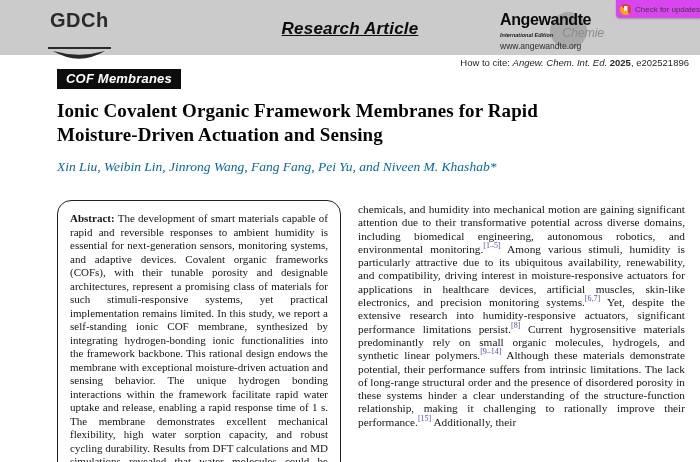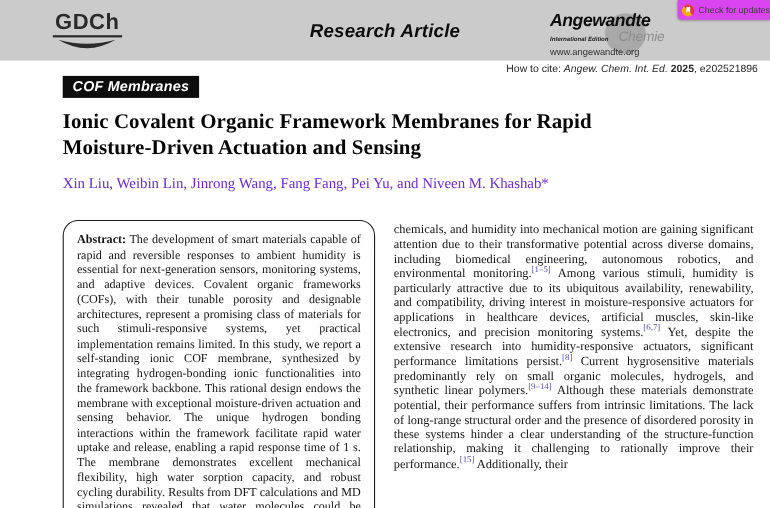--- a/index.html
+++ b/index.html
@@ -9,30 +9,30 @@
     --crossmark-red:#e3392e;
     --crossmark-yellow:#f5a800;
   }
   *{margin:0;padding:0;box-sizing:border-box;}
   html,body{width:700px;height:462px;overflow:hidden;background:#fff;}
   body{font-family:"Liberation Serif",serif;color:#1a1a1a;position:relative;}
 
   
   .header-bar{position:absolute;left:0;top:0;width:700px;height:55px;background:var(--header-bg);}
   .gdch{position:absolute;left:48px;top:10px;width:62px;text-align:center;color:#2a2a2a;}
-  .gdch-text{font-family:"Liberation Sans",sans-serif;font-weight:bold;font-size:20px;letter-spacing:.5px;border-bottom:2px solid #2a2a2a;display:inline-block;line-height:1.05;padding:0 2px 1px;}
+  .gdch-text{font-family:"Liberation Sans",sans-serif;font-weight:bold;font-size:20px;letter-spacing:.5px;border-bottom:2px solid #2a2a2a;display:inline-block;line-height:1.05;padding:0 2px 16px;}
   .gdch-arc{display:block;margin:1px auto 0;}
   .gdch-arc path{fill:#2a2a2a;}
   .research-article{position:absolute;left:50%;top:19px;transform:translateX(-50%);
     font-family:"Liberation Sans",sans-serif;font-weight:bold;font-style:italic;
-    font-size:17px;color:#0c0c0c;letter-spacing:.2px;white-space:nowrap;}
+    font-size:17px;color:#0c0c0c;letter-spacing:.2px;white-space:nowrap;text-decoration:underline;}
 
   .angw{position:absolute;left:500px;top:11px;width:150px;height:44px;}
   .angw-circle{position:absolute;left:50px;top:1px;width:37px;height:37px;border-radius:50%;background:#a3a3a3;opacity:.85;}
-  .angw-name{position:relative;font-family:"Liberation Sans",sans-serif;font-weight:bold;font-style:italic;font-size:16px;letter-spacing:-.4px;color:#0c0c0c;line-height:17px;}
+  .angw-name{position:relative;font-family:"Liberation Sans",sans-serif;font-weight:bold;font-size:16px;letter-spacing:-.4px;color:#0c0c0c;line-height:17px;}
   .angw-row{position:relative;display:flex;align-items:baseline;gap:9px;line-height:11px;}
   .angw-edition{font-family:"Liberation Sans",sans-serif;font-weight:bold;font-style:italic;font-size:5.5px;color:#1c1c1c;}
   .angw-chemie{font-family:"Liberation Sans",sans-serif;font-style:italic;font-size:12.5px;color:#8d8d8d;letter-spacing:-.2px;}
   .angw-url{position:relative;font-family:"Liberation Sans",sans-serif;font-size:8.5px;color:#2e2e2e;line-height:11px;}
 
   .cfu-badge{position:absolute;right:0px;top:0px;width:84px;height:18px;background:#d946ef;
     border-radius:0 0 0 4px;box-shadow:0 1px 2px rgba(0,0,0,.25);display:flex;align-items:center;gap:4px;padding-left:4px;cursor:pointer;}
   .cfu-icon{width:11px;height:11px;border-radius:50%;background:linear-gradient(225deg,var(--crossmark-red) 52%,var(--crossmark-yellow) 52%);position:relative;flex:none;}
   .cfu-icon::after{content:'';position:absolute;left:3.5px;top:2.5px;width:4px;height:6px;background:#fff;
     clip-path:polygon(0 0,100% 0,100% 100%,50% 65%,0 100%);}
@@ -47,21 +47,21 @@
 
   
   .topic-badge{position:absolute;left:57px;top:69px;background:var(--badge-bg);color:#fff;
     font-family:"Liberation Sans",sans-serif;font-weight:bold;font-style:italic;font-size:13px;
     padding:2px 9px 3px;letter-spacing:.2px;}
 
   
   .article-title{position:absolute;left:57px;top:99px;width:508px;
     font-size:19px;font-weight:bold;line-height:23.5px;color:#050505;letter-spacing:.1px;}
   .article-authors{position:absolute;left:57px;top:159px;width:600px;
-    font-size:13.5px;color:#6d28d9;}
+    font-size:13.5px;font-style:italic;color:#0369a1;}
 
   
   .columns{position:absolute;left:57px;top:200px;width:628px;display:flex;gap:17px;align-items:flex-start;}
   .abstract-box{width:284px;flex:none;border:1.5px solid #1f1f1f;border-radius:14px;padding:11px 12px;height:330px;}
   .abstract-text{font-size:11px;line-height:13.5px;text-align:justify;color:#141414;}
   .abstract-text b{font-weight:bold;}
   .body-col{width:327px;flex:none;padding-top:3px;}
   .body-text{font-size:11.3px;line-height:13.3px;text-align:justify;color:#141414;}
   sup.ref{color:var(--ref-link);font-size:8px;line-height:0;vertical-align:super;cursor:pointer;}
 </style>

